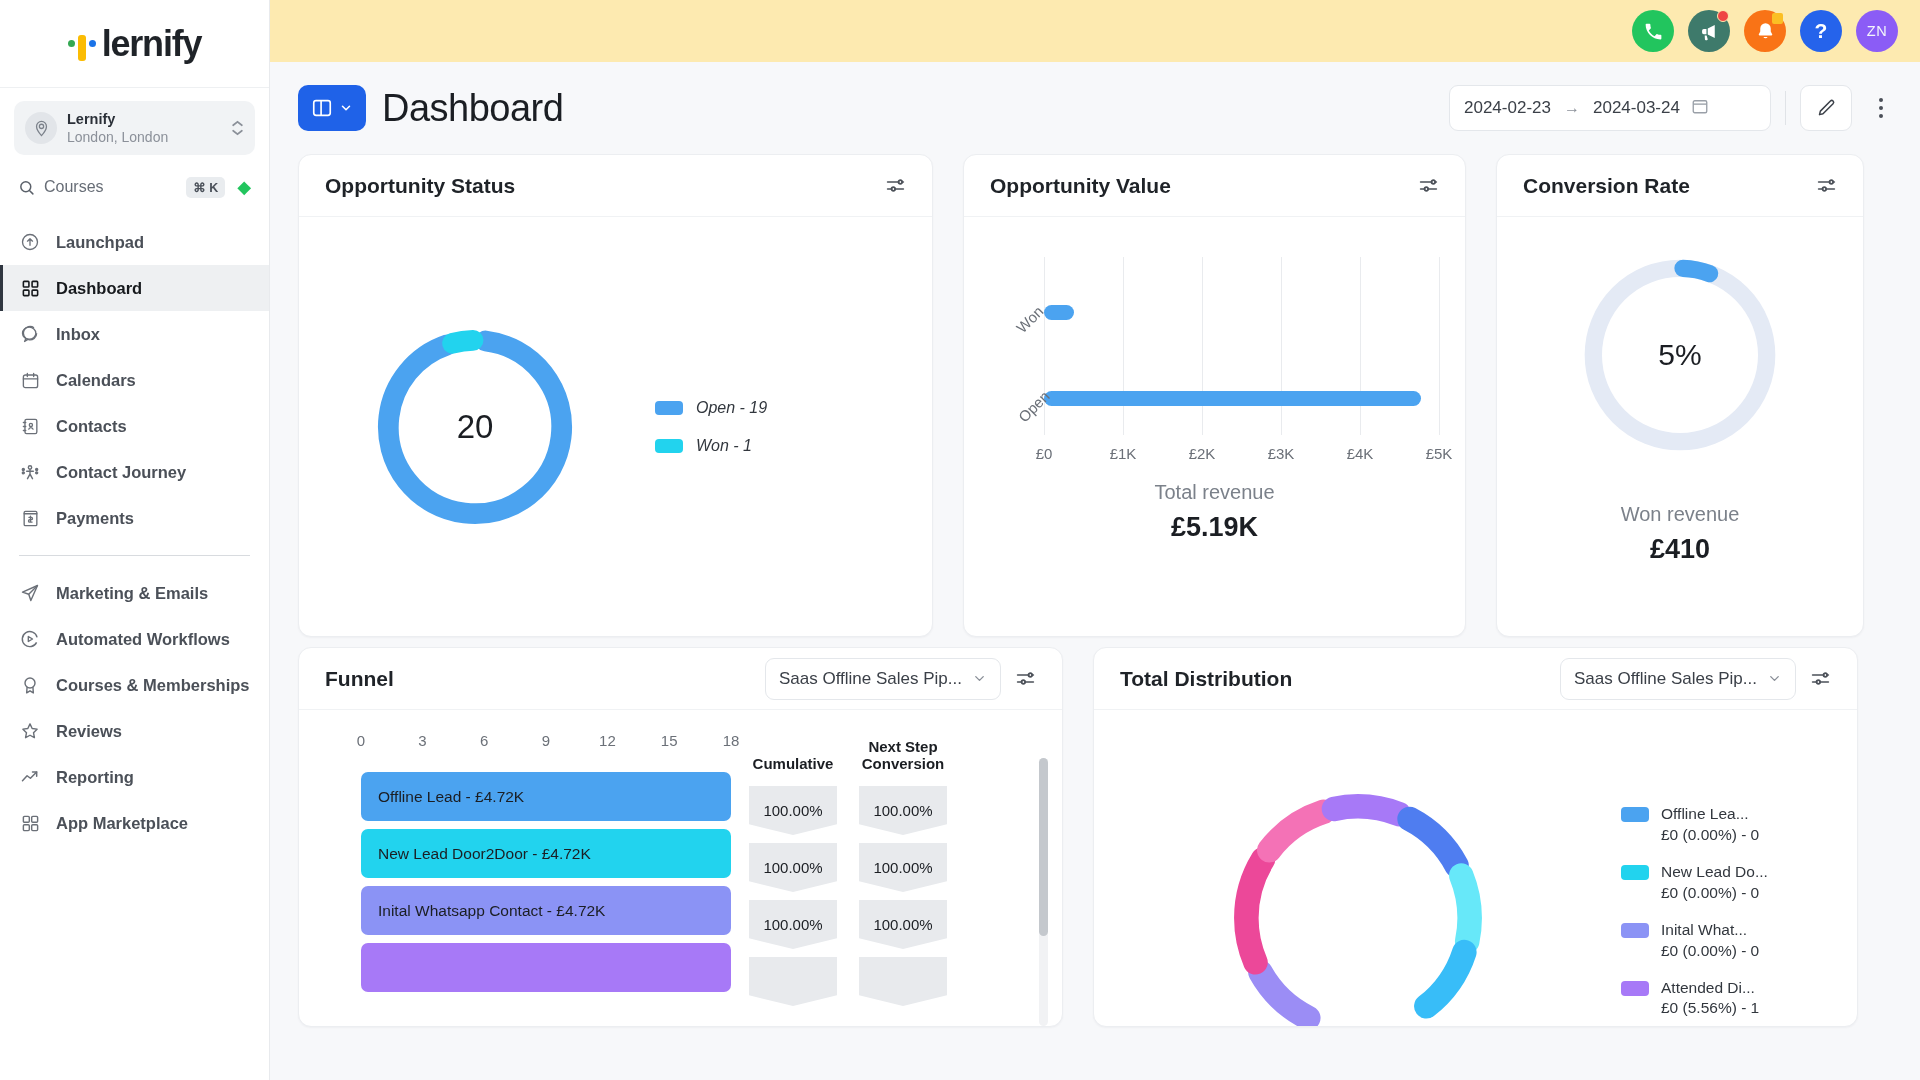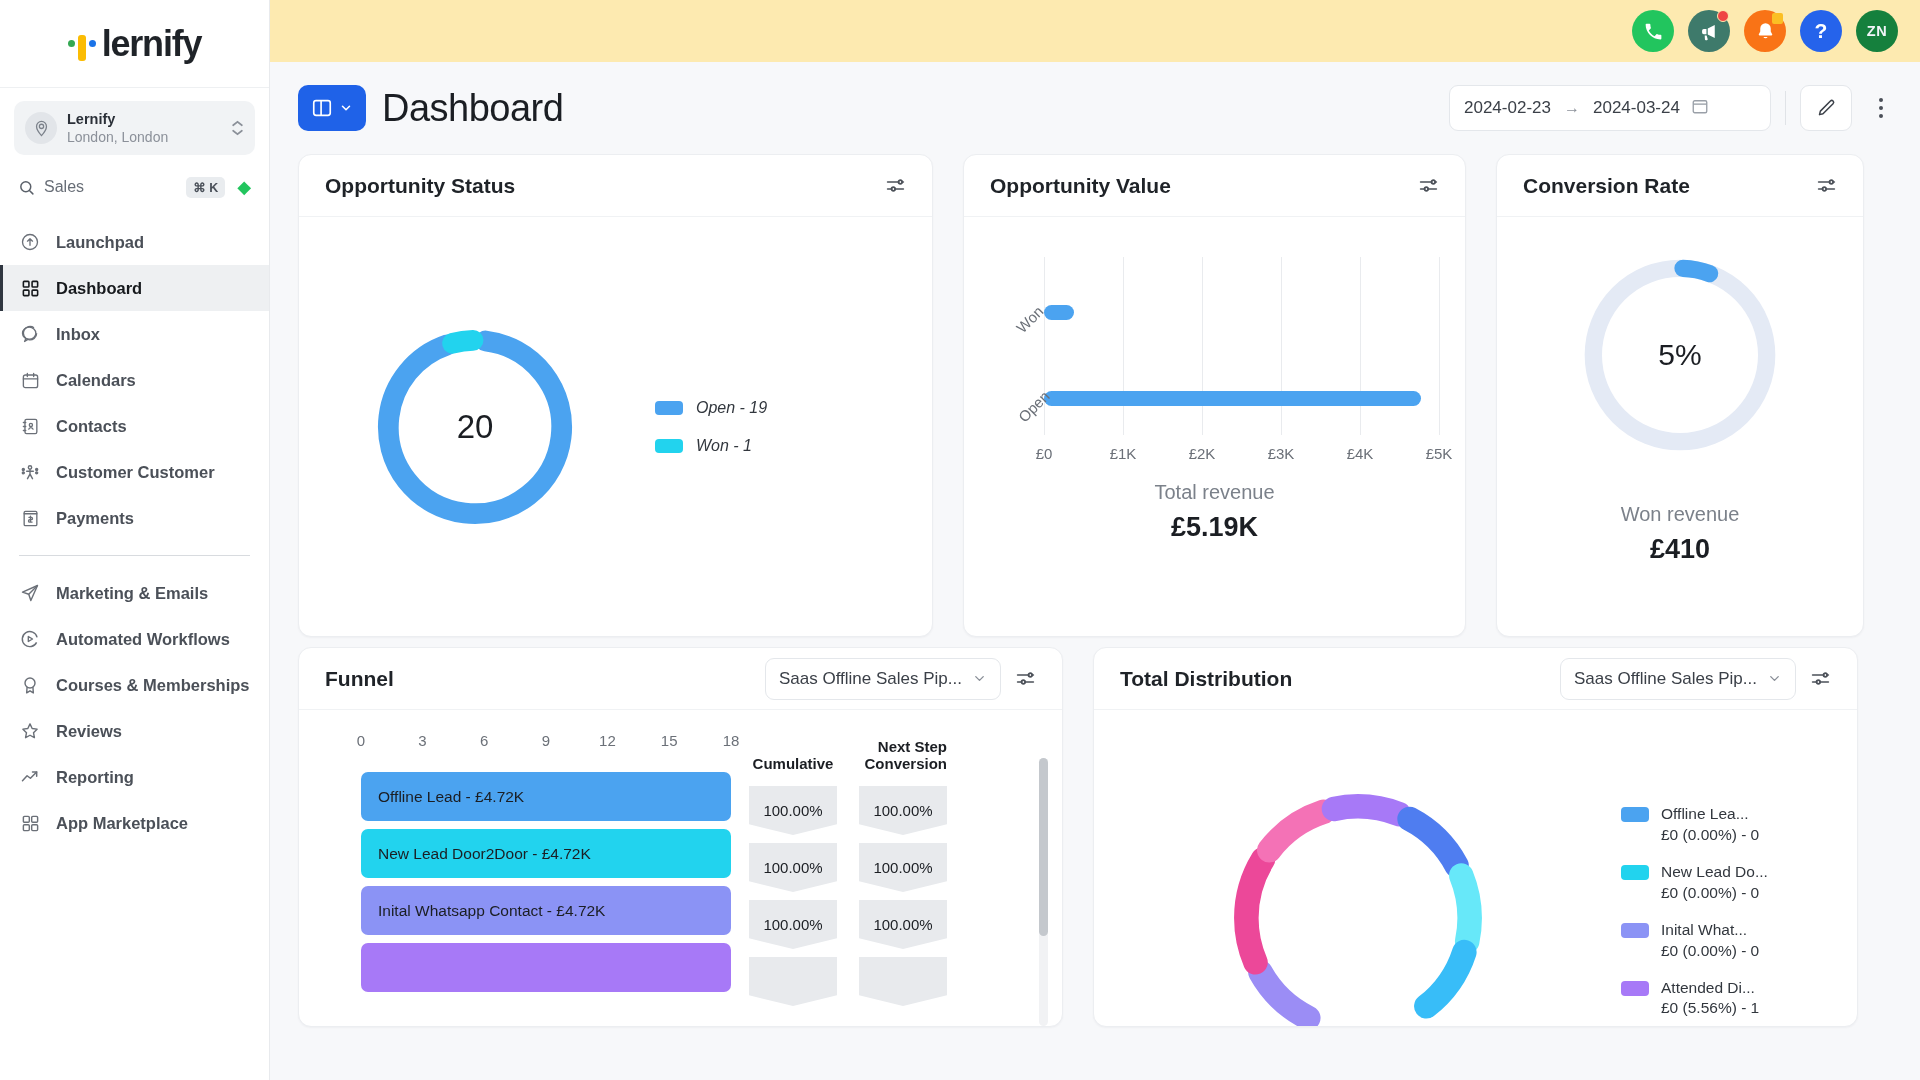--- a/index.html
+++ b/index.html
@@ -86,21 +86,21 @@
   }
   .tb-ico {
     width: 42px; height: 42px; border-radius: 50%;
     display: flex; align-items: center; justify-content: center;
     color: #fff; position: relative; cursor: pointer;
   }
   .tb-phone { background: #22c55e; }
   .tb-mega  { background: #3e7a6b; }
   .tb-bell  { background: #f97316; }
   .tb-help  { background: #2563eb; font-size: 21px; font-weight: 700; }
-  .tb-av    { background: #15803d; font-size: 14.5px; font-weight: 700; color: #f2f5fa; letter-spacing: .5px; }
+  .tb-av    { background: #8b5cf6; font-size: 14.5px; font-weight: 400; color: #f2f5fa; letter-spacing: .5px; }
   .badge-dot {
     position: absolute; top: 0px; right: 1px;
     width: 12px; height: 12px; border-radius: 50%;
     background: #ef4444; border: 1.5px solid #fdeab0;
   }
   .badge-sq {
     position: absolute; top: 3px; right: 3px;
     width: 11px; height: 11px; border-radius: 2px; background: #fbbf24;
   }
 
@@ -199,21 +199,21 @@
   .fn-tick { position: absolute; font-size: 15px; color: #6b7078; transform: translateX(-50%); }
   .fn-bars { margin-top: 14px; display: flex; flex-direction: column; gap: 8px; }
   .fn-bar {
     height: 49px; border-radius: 7px; display: flex; align-items: center;
     padding-left: 17px; font-size: 15.5px; color: #1b1e23; font-weight: 500; text-align: center;
   }
   .fn-cols { display: flex; gap: 22px; padding-left: 18px; }
   .fn-col { width: 88px; }
   .fn-col-head {
     font-size: 15px; font-weight: 600; color: #1b1e23;
-    text-align: right; height: 40px; line-height: 1.15;
+    text-align: center; height: 40px; line-height: 1.15;
     display: flex; align-items: flex-end; justify-content: center;
   }
   .fn-chev {
     margin-top: 14px; display: flex; flex-direction: column; gap: 8px;
   }
   .fn-chev-cell {
     height: 49px; background: #e8eaed; display: flex; align-items: center;
     justify-content: center; font-size: 15px; color: #1b1e23;
     clip-path: polygon(0 0, 100% 0, 100% 78%, 50% 100%, 0 78%);
   }
@@ -273,21 +273,21 @@
       </div>
     </div>
 
     <div class="search-row">
       <span class="search-icon">
         <svg width="17" height="17" viewBox="0 0 24 24" fill="none" stroke="#5a6069" stroke-width="2.1">
             <circle cx="11" cy="11" r="7"></circle>
             <path d="M16.5 16.5 L21 21" stroke-linecap="round"></path>
           </svg>
       </span>
-      <span class="search-ph">Sales</span>
+      <span class="search-ph">Courses</span>
       <span class="kbd">⌘ K</span>
       <span class="spark">◆</span>
     </div>
 
     <nav class="nav">
       <div class="nav-item">
         <span class="nav-ico">
           <svg width="20" height="20" viewBox="0 0 24 24" fill="none" stroke="currentColor" stroke-width="1.6">
               <circle cx="12" cy="12" r="9"></circle>
               <path d="M12 16V8M12 8l-3 3M12 8l3 3" stroke-linecap="round"></path>
@@ -346,21 +346,21 @@
         <span class="nav-ico">
           <svg width="20" height="20" viewBox="0 0 24 24" fill="none" stroke="currentColor" stroke-width="1.7">
               <circle cx="12" cy="6.5" r="2"></circle>
               <path d="M12 8.5v6M8 11l8 0M9 20l3-5.5 3 5.5" stroke-linecap="round"></path>
               <circle cx="4" cy="9" r="1.2" fill="currentColor"></circle>
               <circle cx="20" cy="9" r="1.2" fill="currentColor"></circle>
               <circle cx="4" cy="13" r="1.2" fill="currentColor"></circle>
               <circle cx="20" cy="13" r="1.2" fill="currentColor"></circle>
             </svg>
         </span>
-        <span class="nav-label">Customer Customer</span>
+        <span class="nav-label">Contact Journey</span>
       </div>
 
       <div class="nav-item">
         <span class="nav-ico">
           <svg width="19" height="19" viewBox="0 0 24 24" fill="none" stroke="currentColor" stroke-width="1.7">
               <rect x="4" y="3" width="16" height="18" rx="1.5"></rect>
               <path d="M4 6h16M12 9v7M10 10.5h3a1.5 1.5 0 0 1 0 3h-2a1.5 1.5 0 0 0 0 3h3" stroke-linecap="round"></path>
             </svg>
         </span>
         <span class="nav-label">Payments</span>

